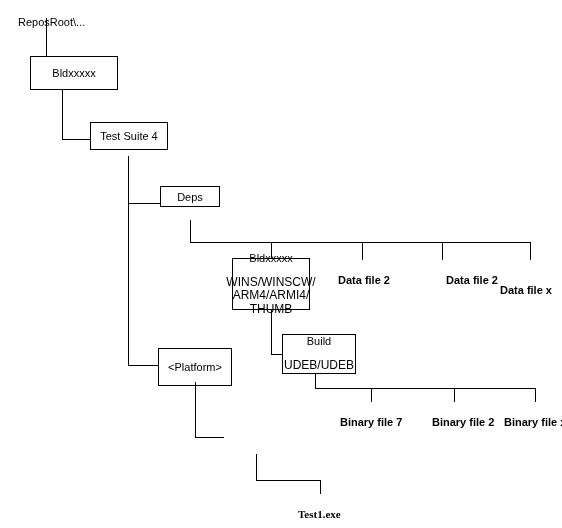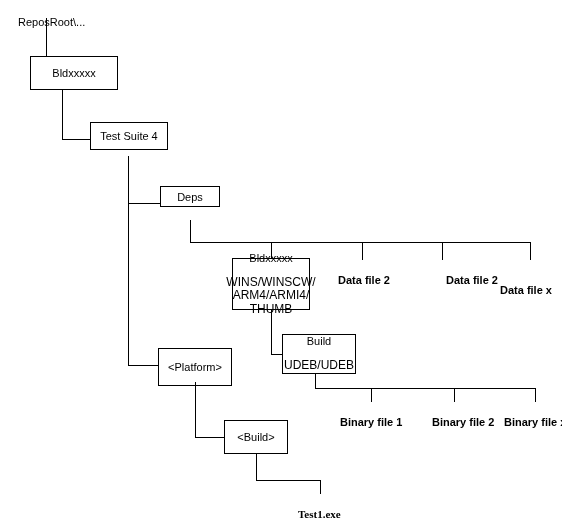--- a/index.html
+++ b/index.html
@@ -107,33 +107,30 @@
 
   <div class="vline" style="left:271px; top:310px; height:44px;"></div>
   <div class="hline" style="left:271px; top:354px; width:11px;"></div>
 
   <div class="vline" style="left:315px; top:374px; height:14px;"></div>
   <div class="hline" style="left:315px; top:388px; width:220px;"></div>
   <div class="vline" style="left:371px; top:388px; height:14px;"></div>
   <div class="vline" style="left:454px; top:388px; height:14px;"></div>
   <div class="vline" style="left:535px; top:388px; height:14px;"></div>
 
-  <div class="label bold" style="left:340px; top:404px;">Binary file 1</div>
+  <div class="label bold" style="left:340px; top:404px;">Binary file 7</div>
   <div class="label bold" style="left:424px; top:404px;padding-left:8px;">Binary file 2</div>
   <div class="label bold" style="left:504px; top:404px;">Binary file x</div>
 
   <div class="node" style="left:158px; top:348px; width:74px; height:38px;">
     <span>&lt;Platform&gt;</span>
   </div>
 
   <div class="hline" style="left:128px; top:365px; width:30px;"></div>
 
-  <div class="node" style="left:224px; top:420px; width:64px; height:34px;">
-    <span>&lt;Build&gt;</span>
-  </div>
 
   <div class="vline" style="left:195px; top:382px; height:55px;"></div>
   <div class="hline" style="left:195px; top:437px; width:29px;"></div>
 
   <div class="vline" style="left:256px; top:454px; height:26px;"></div>
   <div class="hline" style="left:256px; top:480px; width:64px;"></div>
   <div class="vline" style="left:320px; top:480px; height:14px;"></div>
 
   <div class="label bold" style="left:298px; top:496px;font-family:Liberation Serif, serif;">Test1.exe</div>
 

